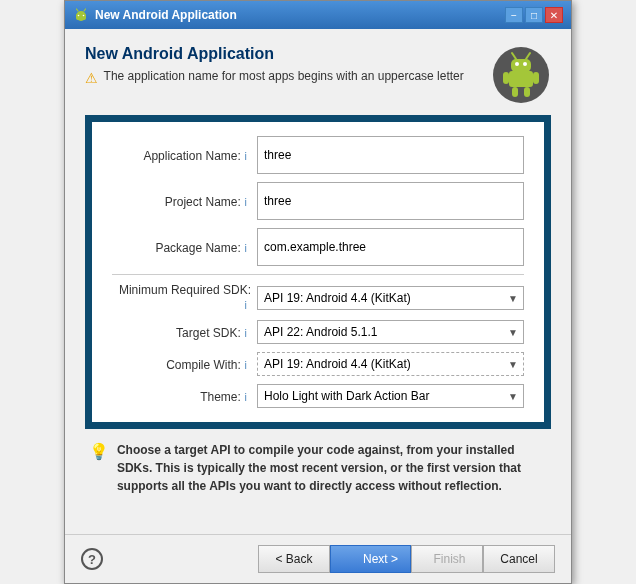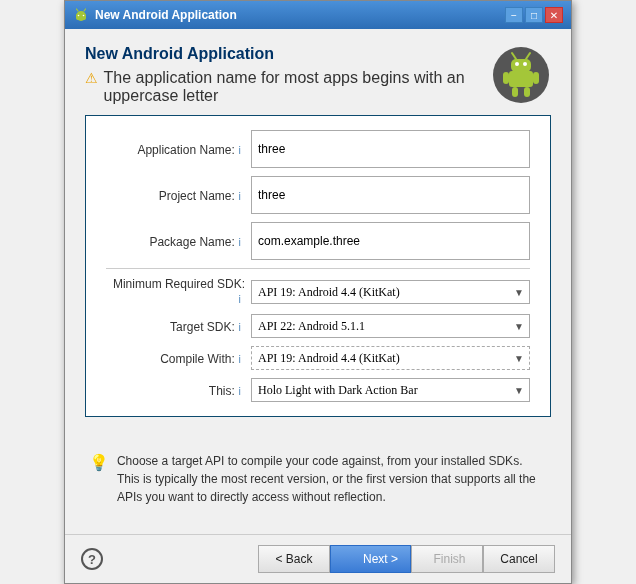--- a/index.html
+++ b/index.html
@@ -85,34 +85,34 @@
       align-items: flex-start;
       gap: 6px;
     }
     .warning-icon {
       color: #e8a000;
       font-size: 14px;
       margin-top: 1px;
       flex-shrink: 0;
     }
     .warning-text {
-      font-size: 16px;
+      font-size: 12px;
       color: #333;
     }
     .android-logo {
       width: 60px;
       height: 60px;
       flex-shrink: 0;
       margin-left: 10px;
     }
     .form-section {
       background: white;
-      border: 1px solid #0c4a6e;
+      border: 7px solid #0c4a6e;
       padding: 14px 20px;
-      margin-bottom: 27px;
+      margin-bottom: 4px;
     }
     .form-row {
       display: flex;
       align-items: center;
       margin-bottom: 8px;
     }
     .form-row:last-child { margin-bottom: 0; }
     .form-label {
       text-align: right;
       width: 145px;
@@ -142,21 +142,20 @@
       width: 100%;
       height: 24px;
       border: 1px solid #aaa;
       padding: 2px 24px 2px 6px;
       font-size: 12px;
       background: white;
       appearance: none;
       -webkit-appearance: none;
       cursor: pointer;
       outline: none;
-      font-family: Liberation Serif, serif;
     }
     .select-arrow {
       position: absolute;
       right: 6px;
       top: 50%;
       transform: translateY(-50%);
       pointer-events: none;
       font-size: 10px;
       color: #555;
     }
@@ -174,20 +173,21 @@
     .tip-icon {
       color: #e8a000;
       font-size: 16px;
       flex-shrink: 0;
       margin-top: 1px;
     }
     .tip-text {
       font-size: 12px;
       color: #333;
       line-height: 1.5;
+      font-weight: bold;
     }
     .spacer { flex: 1; }
     .footer {
       border-top: 1px solid #ccc;
       padding: 10px 16px;
       display: flex;
       align-items: center;
       justify-content: space-between;
       flex-shrink: 0;
     }
@@ -377,21 +377,21 @@
             <option>API 21: Android 5.0 (Lollipop)</option>
             <option>API 22: Android 5.1.1</option>
             <option>API 23: Android 6.0 (Marshmallow)</option>
           </select>
           <span class="select-arrow">▼</span>
         </div>
       </div>
 
       <div class="form-row">
         <div class="form-label">
-          <span>This:</span>
+          <span>Theme:</span>
           <span class="info-icon">ℹ</span>
         </div>
         <div class="select-wrapper">
           <select>
             <option selected="">Holo Light with Dark Action Bar</option>
             <option>Holo Light</option>
             <option>Holo Dark</option>
             <option>None</option>
           </select>
           <span class="select-arrow">▼</span>

